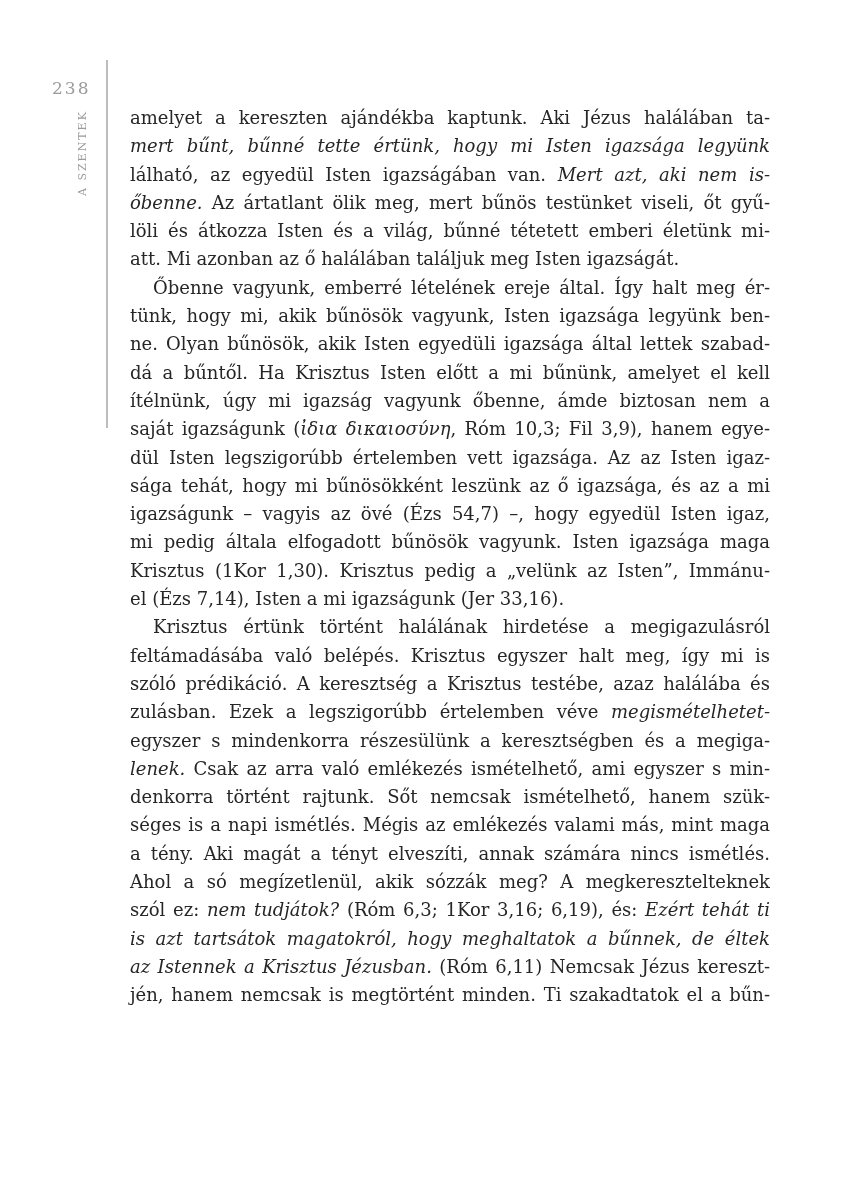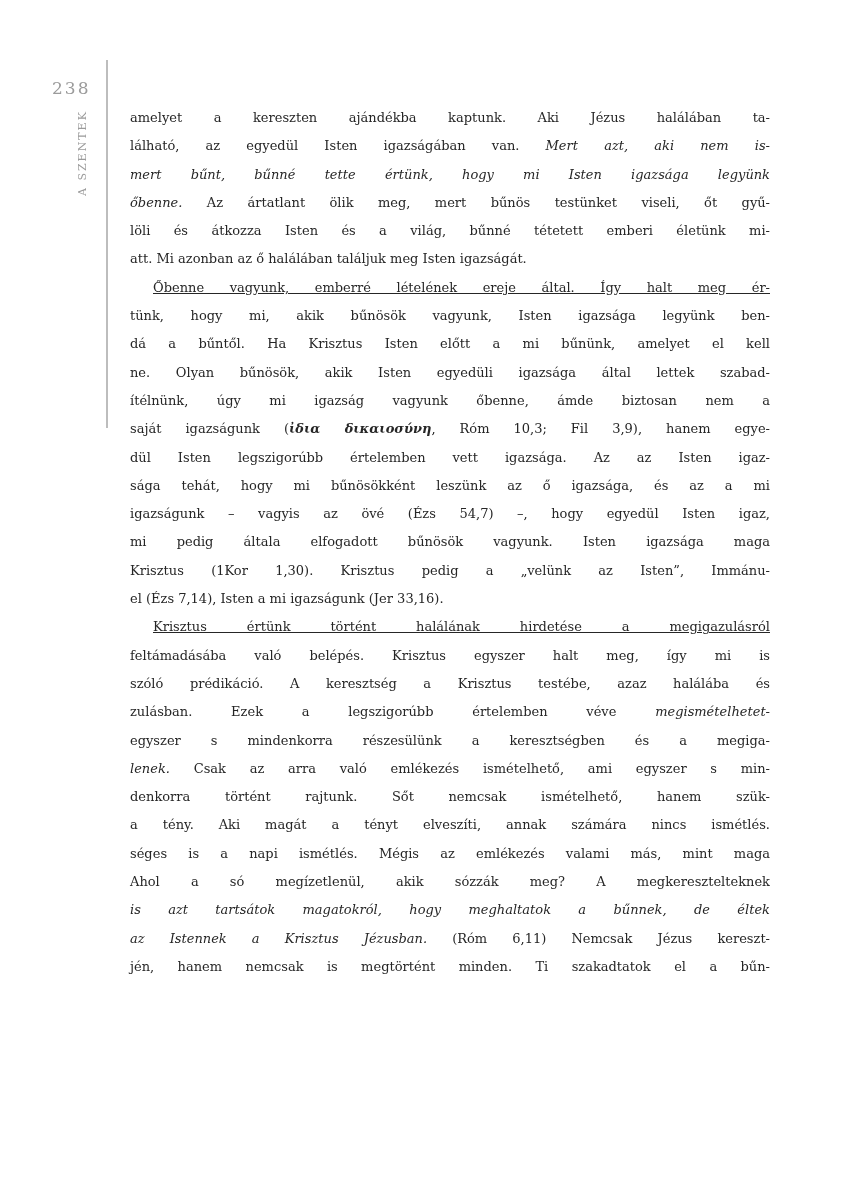--- a/index.html
+++ b/index.html
@@ -42,73 +42,73 @@
     width: 2px;
     height: 368px;
     background: #bdbdbd;
   }
   .text-column {
     position: absolute;
     left: 130px;
     top: 104px;
     width: 640px;
     color: #262626;
-    font-size: 13px;
+    font-size: 18px;
     line-height: 28.3px;
   }
   .line {
     text-align: justify;
     text-align-last: justify;
     height: 28.3px;
     overflow: visible;
   }
   .line.no-just {
     text-align: center;
     text-align-last: left;
   }
   .line.indent {
     padding-left: 23px;
-    text-decoration: underline;
   }
   .it { font-style: italic; }
-  .gk { font-style: italic; font-weight: bold; }
+  .gk { font-style: italic; }
 </style>
 </head>
 <body>
 
 <div class="page">
   <div class="page-number">238</div>
   <div class="margin-label">A SZENTEK</div>
   <div class="margin-rule"></div>
   <div class="text-column">
       <div class="line"><span>amelyet a kereszten ajándékba kaptunk. Aki Jézus halálában ta-</span></div>
+      <div class="line"><span class="it">mert bűnt, bűnné tette értünk, hogy mi Isten igazsága legyünk</span></div>
       <div class="line"><span>lálható, az egyedül Isten igazságában van. </span><span class="it">Mert azt, aki nem is-</span></div>
-      <div class="line"><span class="it">mert bűnt, bűnné tette értünk, hogy mi Isten igazsága legyünk</span></div>
       <div class="line"><span class="it">őbenne.</span><span> Az ártatlant ölik meg, mert bűnös testünket viseli, őt gyű-</span></div>
       <div class="line"><span>löli és átkozza Isten és a világ, bűnné tétetett emberi életünk mi-</span></div>
       <div class="line no-just"><span>att. Mi azonban az ő halálában találjuk meg Isten igazságát.</span></div>
       <div class="line indent"><span>Őbenne vagyunk, emberré lételének ereje által. Így halt meg ér-</span></div>
       <div class="line"><span>tünk, hogy mi, akik bűnösök vagyunk, Isten igazsága legyünk ben-</span></div>
+      <div class="line"><span>ne. Olyan bűnösök, akik Isten egyedüli igazsága által lettek szabad-</span></div>
       <div class="line"><span>dá a bűntől. Ha Krisztus Isten előtt a mi bűnünk, amelyet el kell</span></div>
-      <div class="line"><span>ne. Olyan bűnösök, akik Isten egyedüli igazsága által lettek szabad-</span></div>
       <div class="line"><span>ítélnünk, úgy mi igazság vagyunk őbenne, ámde biztosan nem a</span></div>
       <div class="line"><span>saját igazságunk (</span><span class="gk">ἰδια δικαιοσύνη</span><span>, Róm 10,3; Fil 3,9), hanem egye-</span></div>
       <div class="line"><span>dül Isten legszigorúbb értelemben vett igazsága. Az az Isten igaz-</span></div>
       <div class="line"><span>sága tehát, hogy mi bűnösökként leszünk az ő igazsága, és az a mi</span></div>
       <div class="line"><span>igazságunk – vagyis az övé (Ézs 54,7) –, hogy egyedül Isten igaz,</span></div>
       <div class="line"><span>mi pedig általa elfogadott bűnösök vagyunk. Isten igazsága maga</span></div>
       <div class="line"><span>Krisztus (1Kor 1,30). Krisztus pedig a „velünk az Isten”, Immánu-</span></div>
       <div class="line no-just"><span>el (Ézs 7,14), Isten a mi igazságunk (Jer 33,16).</span></div>
       <div class="line indent"><span>Krisztus értünk történt halálának hirdetése a megigazulásról</span></div>
       <div class="line"><span>feltámadásába való belépés. Krisztus egyszer halt meg, így mi is</span></div>
       <div class="line"><span>szóló prédikáció. A keresztség a Krisztus testébe, azaz halálába és</span></div>
       <div class="line"><span>zulásban. Ezek a legszigorúbb értelemben véve </span><span class="it">megismételhetet-</span></div>
       <div class="line"><span>egyszer s mindenkorra részesülünk a keresztségben és a megiga-</span></div>
       <div class="line"><span class="it">lenek.</span><span> Csak az arra való emlékezés ismételhető, ami egyszer s min-</span></div>
       <div class="line"><span>denkorra történt rajtunk. Sőt nemcsak ismételhető, hanem szük-</span></div>
+      <div class="line"><span>séges is a napi ismétlés. Mégis az emlékezés valami más, mint maga</span></div>
       <div class="line"><span>a tény. Aki magát a tényt elveszíti, annak számára nincs ismétlés.</span></div>
-      <div class="line"><span>séges is a napi ismétlés. Mégis az emlékezés valami más, mint maga</span></div>
       <div class="line"><span>Ahol a só megízetlenül, akik sózzák meg? A megkeresztelteknek</span></div>
+      <div class="line"><span>szól ez: </span><span class="it">nem tudjátok?</span><span> (Róm 6,3; 1Kor 3,16; 6,19), és: </span><span class="it">Ezért tehát ti</span></div>
       <div class="line"><span class="it">is azt tartsátok magatokról, hogy meghaltatok a bűnnek, de éltek</span></div>
       <div class="line"><span class="it">az Istennek a Krisztus Jézusban.</span><span> (Róm 6,11) Nemcsak Jézus kereszt-</span></div>
       <div class="line"><span>jén, hanem nemcsak is megtörtént minden. Ti szakadtatok el a bűn-</span></div>
     </div>
 </div>
 
 </body></html>

